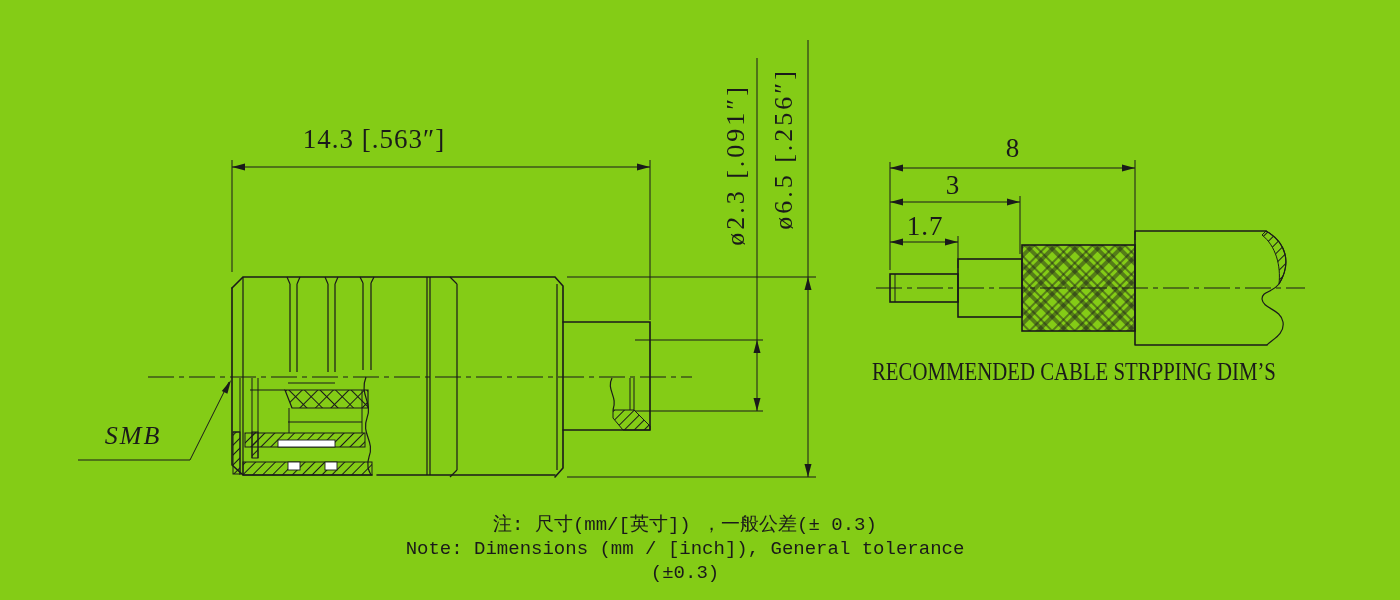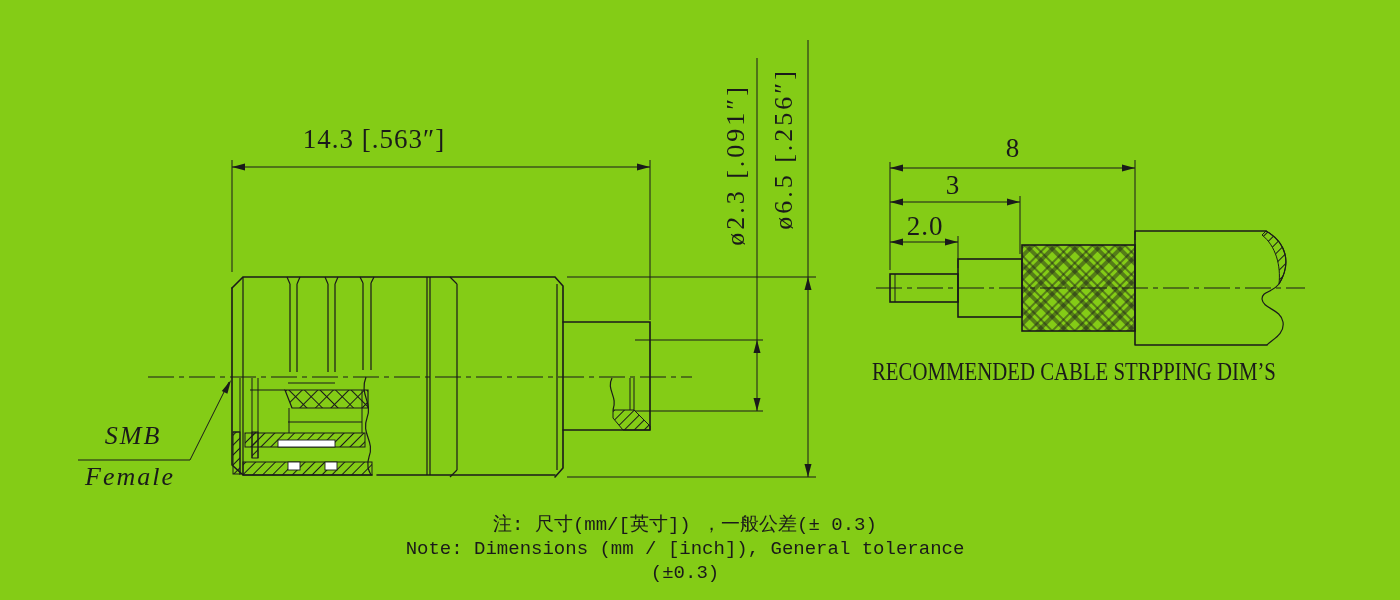--- a/index.html
+++ b/index.html
@@ -137,27 +137,26 @@
   </svg>
 
   <div class="txt dimtxt" style="left:244px;top:124px;width:260px;">14.3 [.563″]</div>
 
   <div class="txt vdim" style="left:631px;top:150px;">ø2.3 [.091″]</div>
 
   <div class="txt vdim" style="left:679px;top:134px;">ø6.5 [.256″]</div>
 
   <div class="txt lbl" style="left:83px;top:421px;width:100px;">SMB</div>
 
-  <div class="txt lbl" style="left:70px;top:462px;width:120px;">Female</div>
 
   <div class="txt dimtxt" style="left:993px;top:133px;width:40px;">8</div>
 
   <div class="txt dimtxt" style="left:933px;top:170px;width:40px;">3</div>
 
-  <div class="txt dimtxt" style="left:895px;top:211px;width:60px;">2.0</div>
+  <div class="txt dimtxt" style="left:895px;top:211px;width:60px;">1.7</div>
 
   <div class="txt caption" style="left:872px;top:357px;">RECOMMENDED CABLE STRPPING DIM’S</div>
 
   <div class="notes">
     <div>注: 尺寸(mm/[英寸]) ，一般公差(± 0.3)</div>
     <div>Note: Dimensions (mm / [inch]), General tolerance (±0.3)</div>
   </div>
 
 </div>
 

